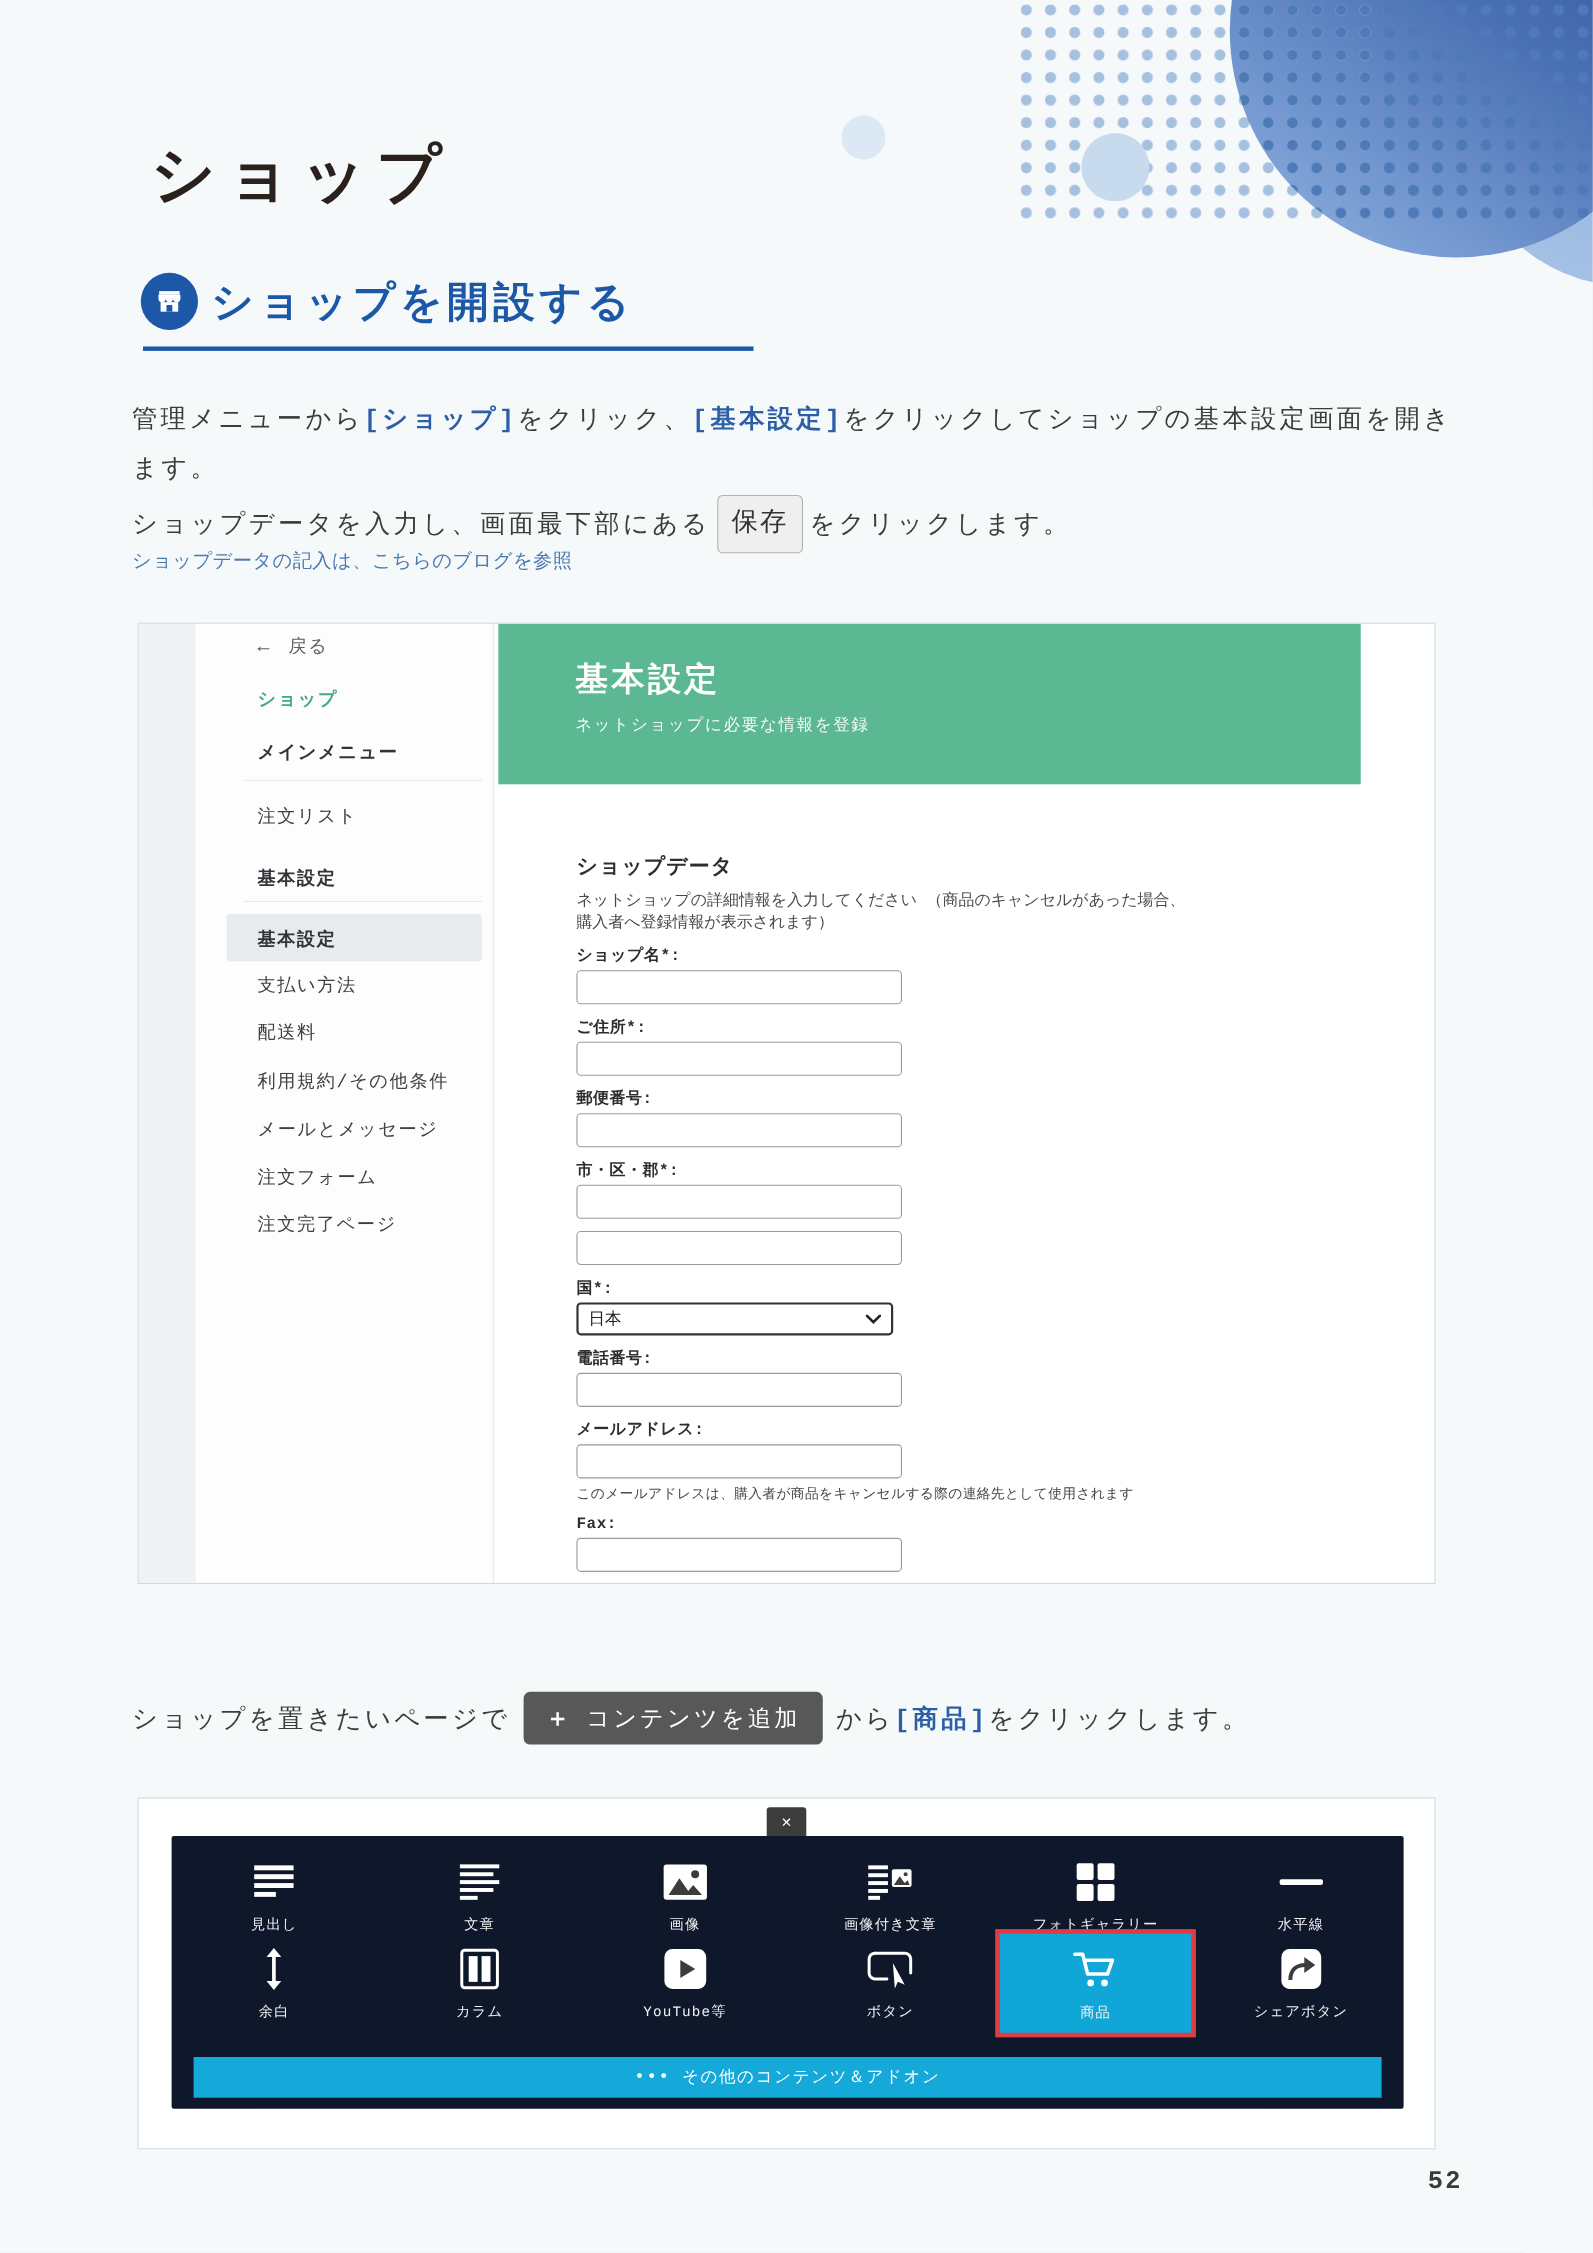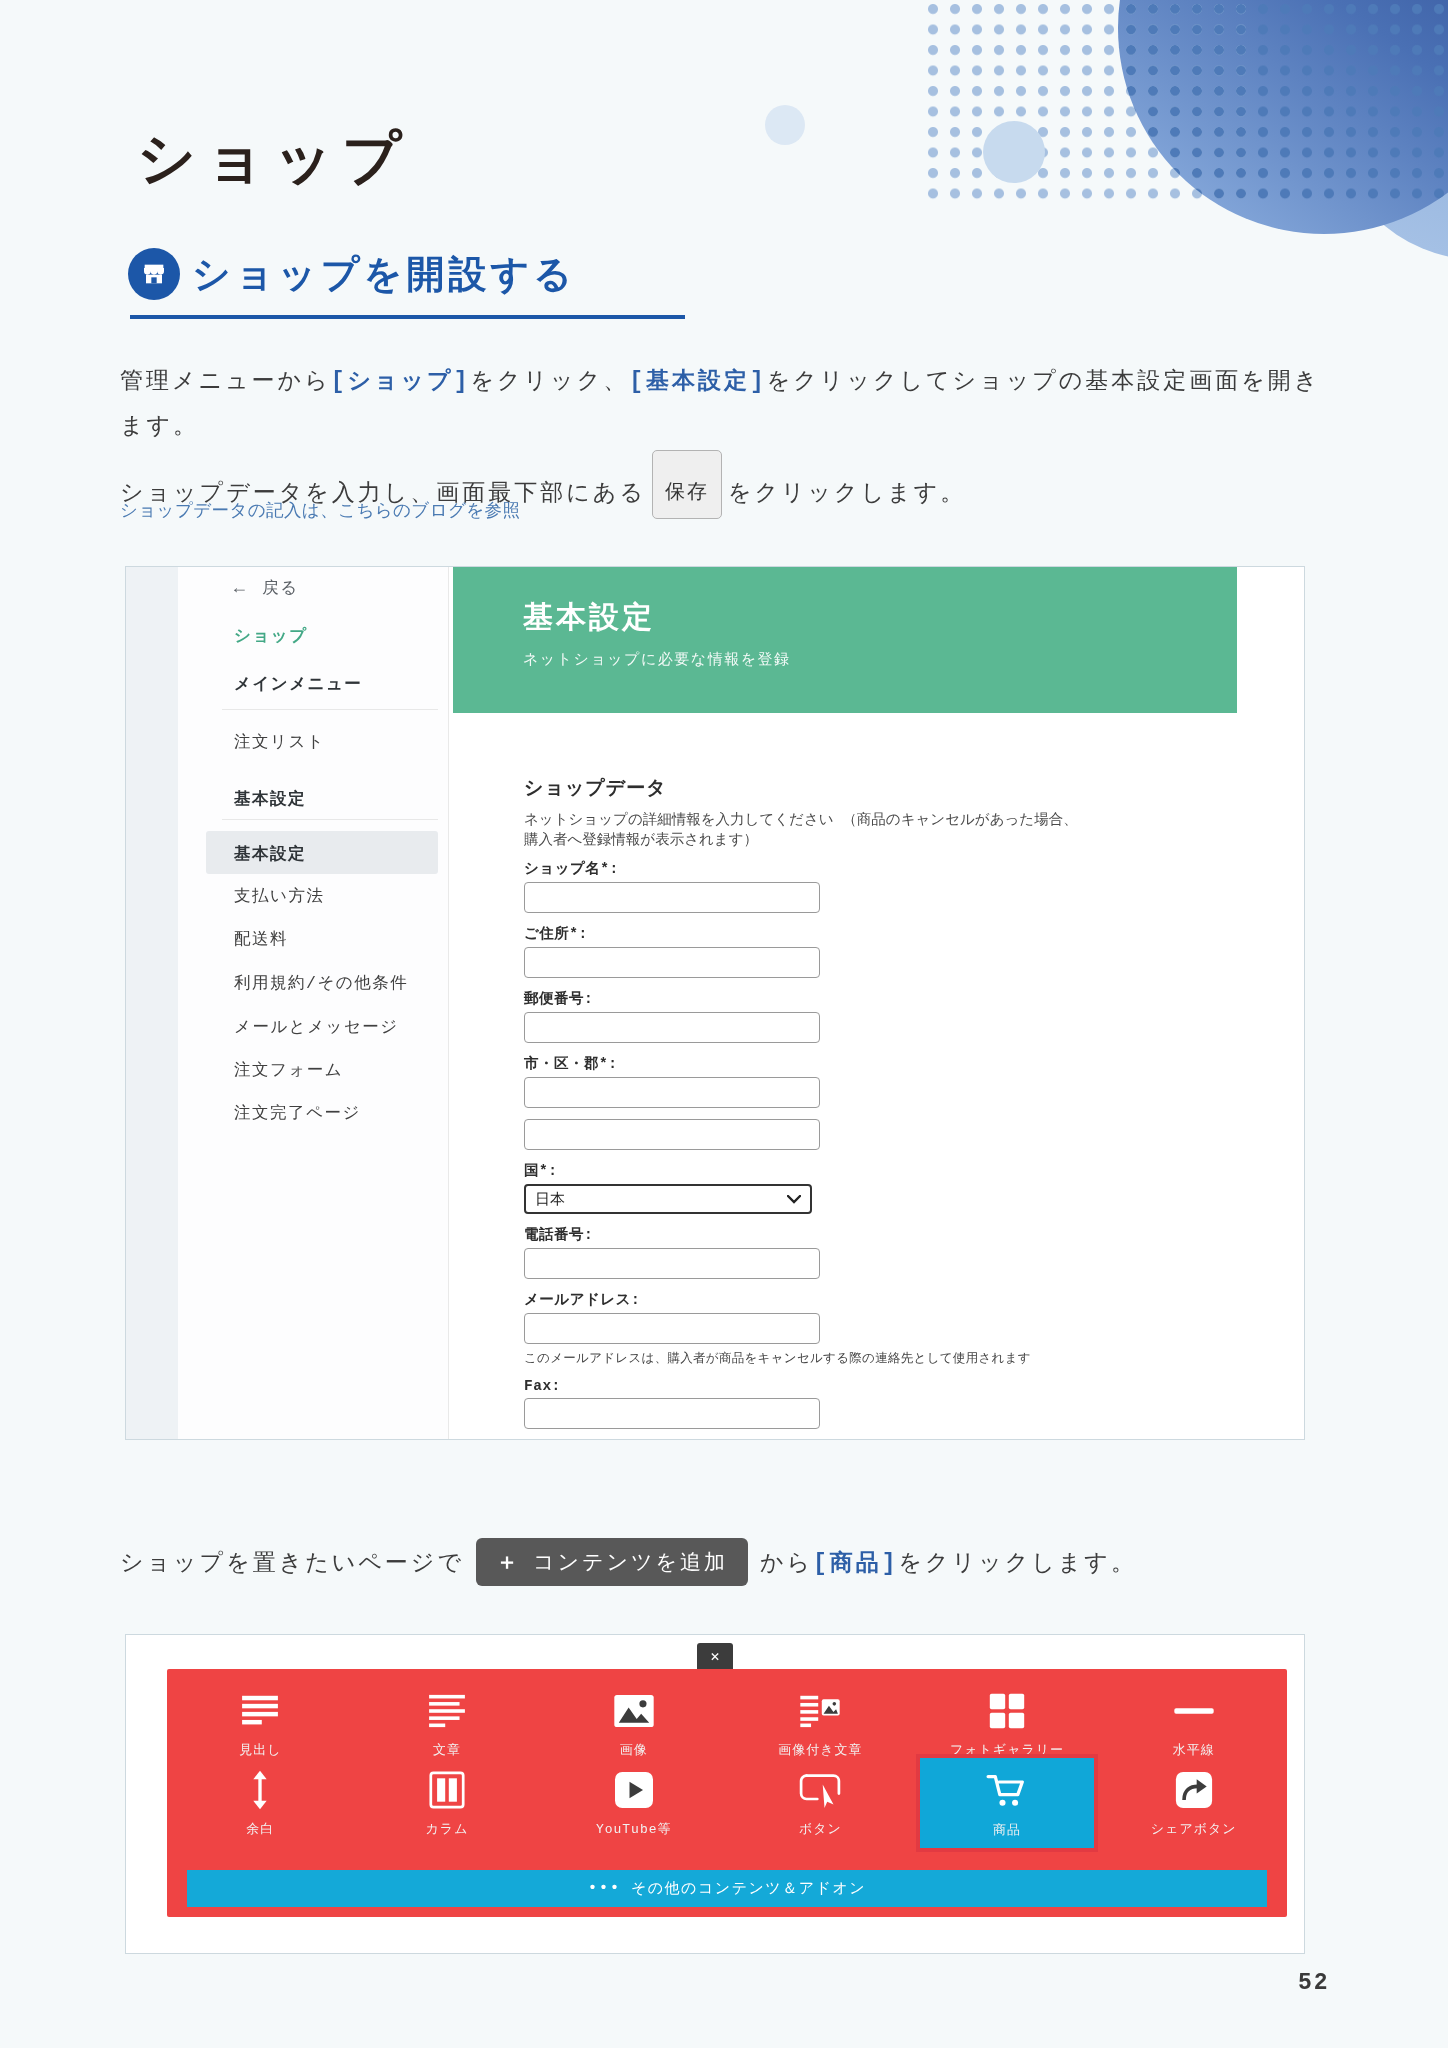--- a/index.html
+++ b/index.html
@@ -33,21 +33,21 @@
     display:flex; align-items:center; gap:12px; }
   .section-icon { width:52px; height:52px; border-radius:50%; background:#1c57a8;
     display:flex; align-items:center; justify-content:center; flex:0 0 auto; }
   .section-title { font-size:38px; font-weight:bold; color:#1c57a8; letter-spacing:4px; }
   .section-underline { position:absolute; left:130px; top:315px; width:555px; height:4px; background:#1c57a8; }
 
   .intro { position:absolute; left:120px; top:360px; width:1205px;
     font-size:23px; line-height:45px; letter-spacing:3px; color:#3c3c3c; }
   .blue-bold { color:#2d5fa7; font-weight:bold; }
   .save-chip { display:inline-block; background:#efefef; border:1px solid #b3b3b3;
-    border-radius:5px; padding:19px 12px 3px; font-size:20px; color:#333;
+    border-radius:5px; padding:3px 12px 3px; font-size:24px; color:#333;
     letter-spacing:2px; margin:0 6px; vertical-align:2px; }
 
   .ref-link { position:absolute; left:120px; top:497px; font-size:17.5px; line-height:28px;
     color:#4a7ab2; letter-spacing:0.4px; cursor:pointer; }
 
   
   .shot1 { position:absolute; left:125px; top:566px; width:1180px; height:874px;
     background:#fff; border:1px solid #cdd9df; overflow:hidden;padding-left:28px; }
   .shot1 .left-strip { position:absolute; left:0; top:0; width:52px; height:100%; background:#eef2f5; }
   .sidebar { position:absolute; left:52px; top:0; width:271px; height:100%;
@@ -84,21 +84,21 @@
   .step2 { position:absolute; left:120px; top:1538px; display:flex; align-items:center;
     font-size:23px; letter-spacing:3px; color:#3c3c3c; white-space:nowrap; }
   .add-btn { display:flex; align-items:center; gap:12px; background:#585858; color:#fff;
     border-radius:6px; padding:9px 20px; margin:0 12px; font-size:21px; letter-spacing:3px; cursor:pointer; }
   .add-btn .plus { font-weight:bold; font-size:22px; }
 
   
   .shot2 { position:absolute; left:125px; top:1634px; width:1180px; height:320px;
     background:#fff; border:1px solid #cdd9df; }
   .palette { position:absolute; left:30px; top:34px; width:1120px; height:248px;
-    background:#ef4444; border-radius:2px;margin-left:11px; }
+    background:#0f172a; border-radius:2px; }
   .close-tab { position:absolute; left:50%; top:8px; transform:translateX(-50%);
     width:36px; height:27px; background:#3c3c3c; border-radius:3px 3px 0 0;
     color:#fff; font-size:15px; font-weight:bold; display:flex; align-items:center;
     justify-content:center; cursor:pointer; }
   .pal-row { position:absolute; left:0; width:100%; display:flex; }
   .pal-row1 { top:10px; height:90px; }
   .pal-row2 { top:84px; height:100px; }
   .tile { flex:1 1 0; display:flex; flex-direction:column; align-items:center;
     justify-content:center; gap:9px; cursor:pointer; }
   .tile-label { font-size:13px; color:#f2f2f2; letter-spacing:1px; white-space:nowrap; }

